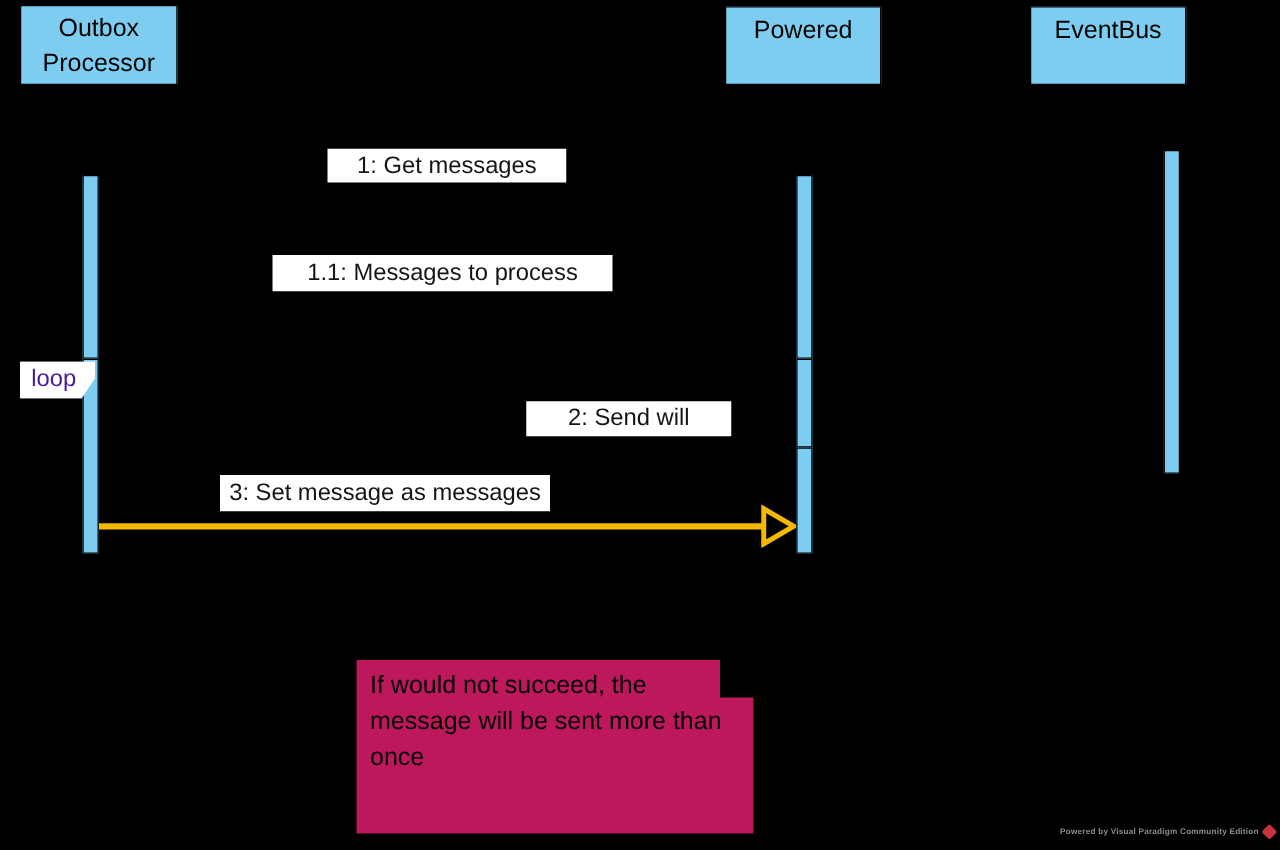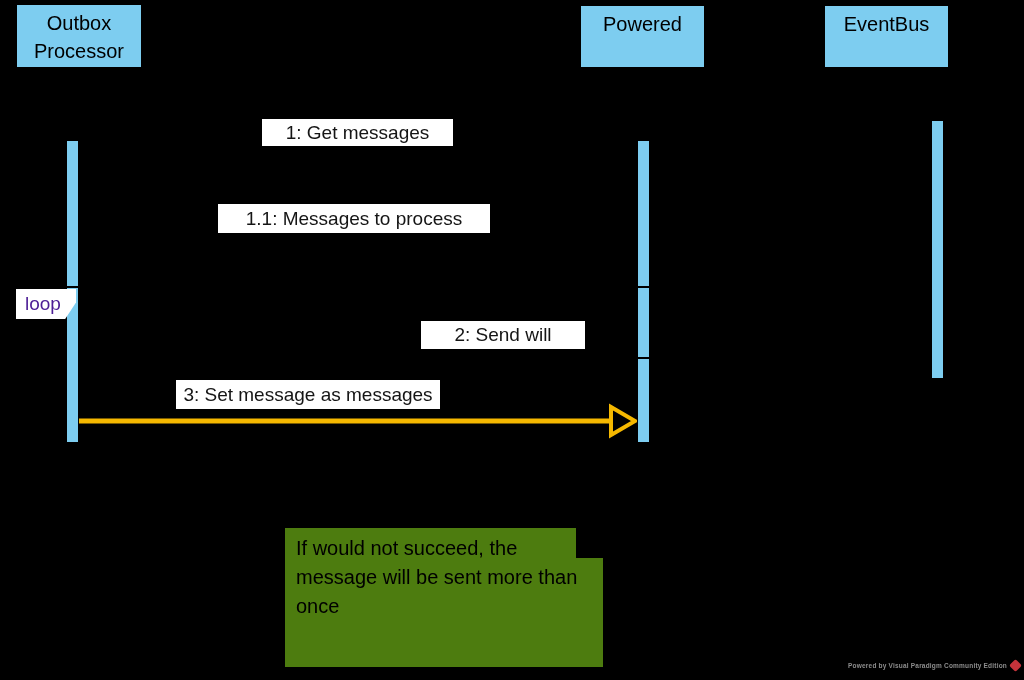--- a/index.html
+++ b/index.html
@@ -41,21 +41,21 @@
   
   .loop-label{
     position:absolute;left:4px;top:289px;width:60px;height:30px;background:#FFFFFF;
     clip-path:polygon(0 0,100% 0,100% 45%,82% 100%,0 100%);
     color:#4c1d95;font-weight:normal;font-size:19px;display:flex;align-items:center;
     padding-left:9px;box-sizing:border-box;margin-left:12px;
   }
 
   
   .note{
-    position:absolute;left:285px;top:528px;width:318px;height:139px;background:#4d7c0f;
+    position:absolute;left:285px;top:528px;width:318px;height:139px;background:#be185d;
     clip-path:polygon(0 0,291px 0,291px 30px,100% 30px,100% 100%,0 100%);
     box-sizing:border-box;padding:6px 11px 0 11px;
     color:#000;font-size:20px;line-height:29px;
   }
 
   
   .watermark{position:absolute;left:872px;top:656px;width:148px;height:18px;
     display:flex;align-items:center;justify-content:flex-end;gap:4px}
   .watermark-text{color:#8d8d8d;font-size:6.5px;font-weight:bold;letter-spacing:.2px;white-space:nowrap}
   .vp-logo{width:9px;height:9px;background:#C5333B;border-radius:2px;transform:rotate(45deg);flex:0 0 auto}

